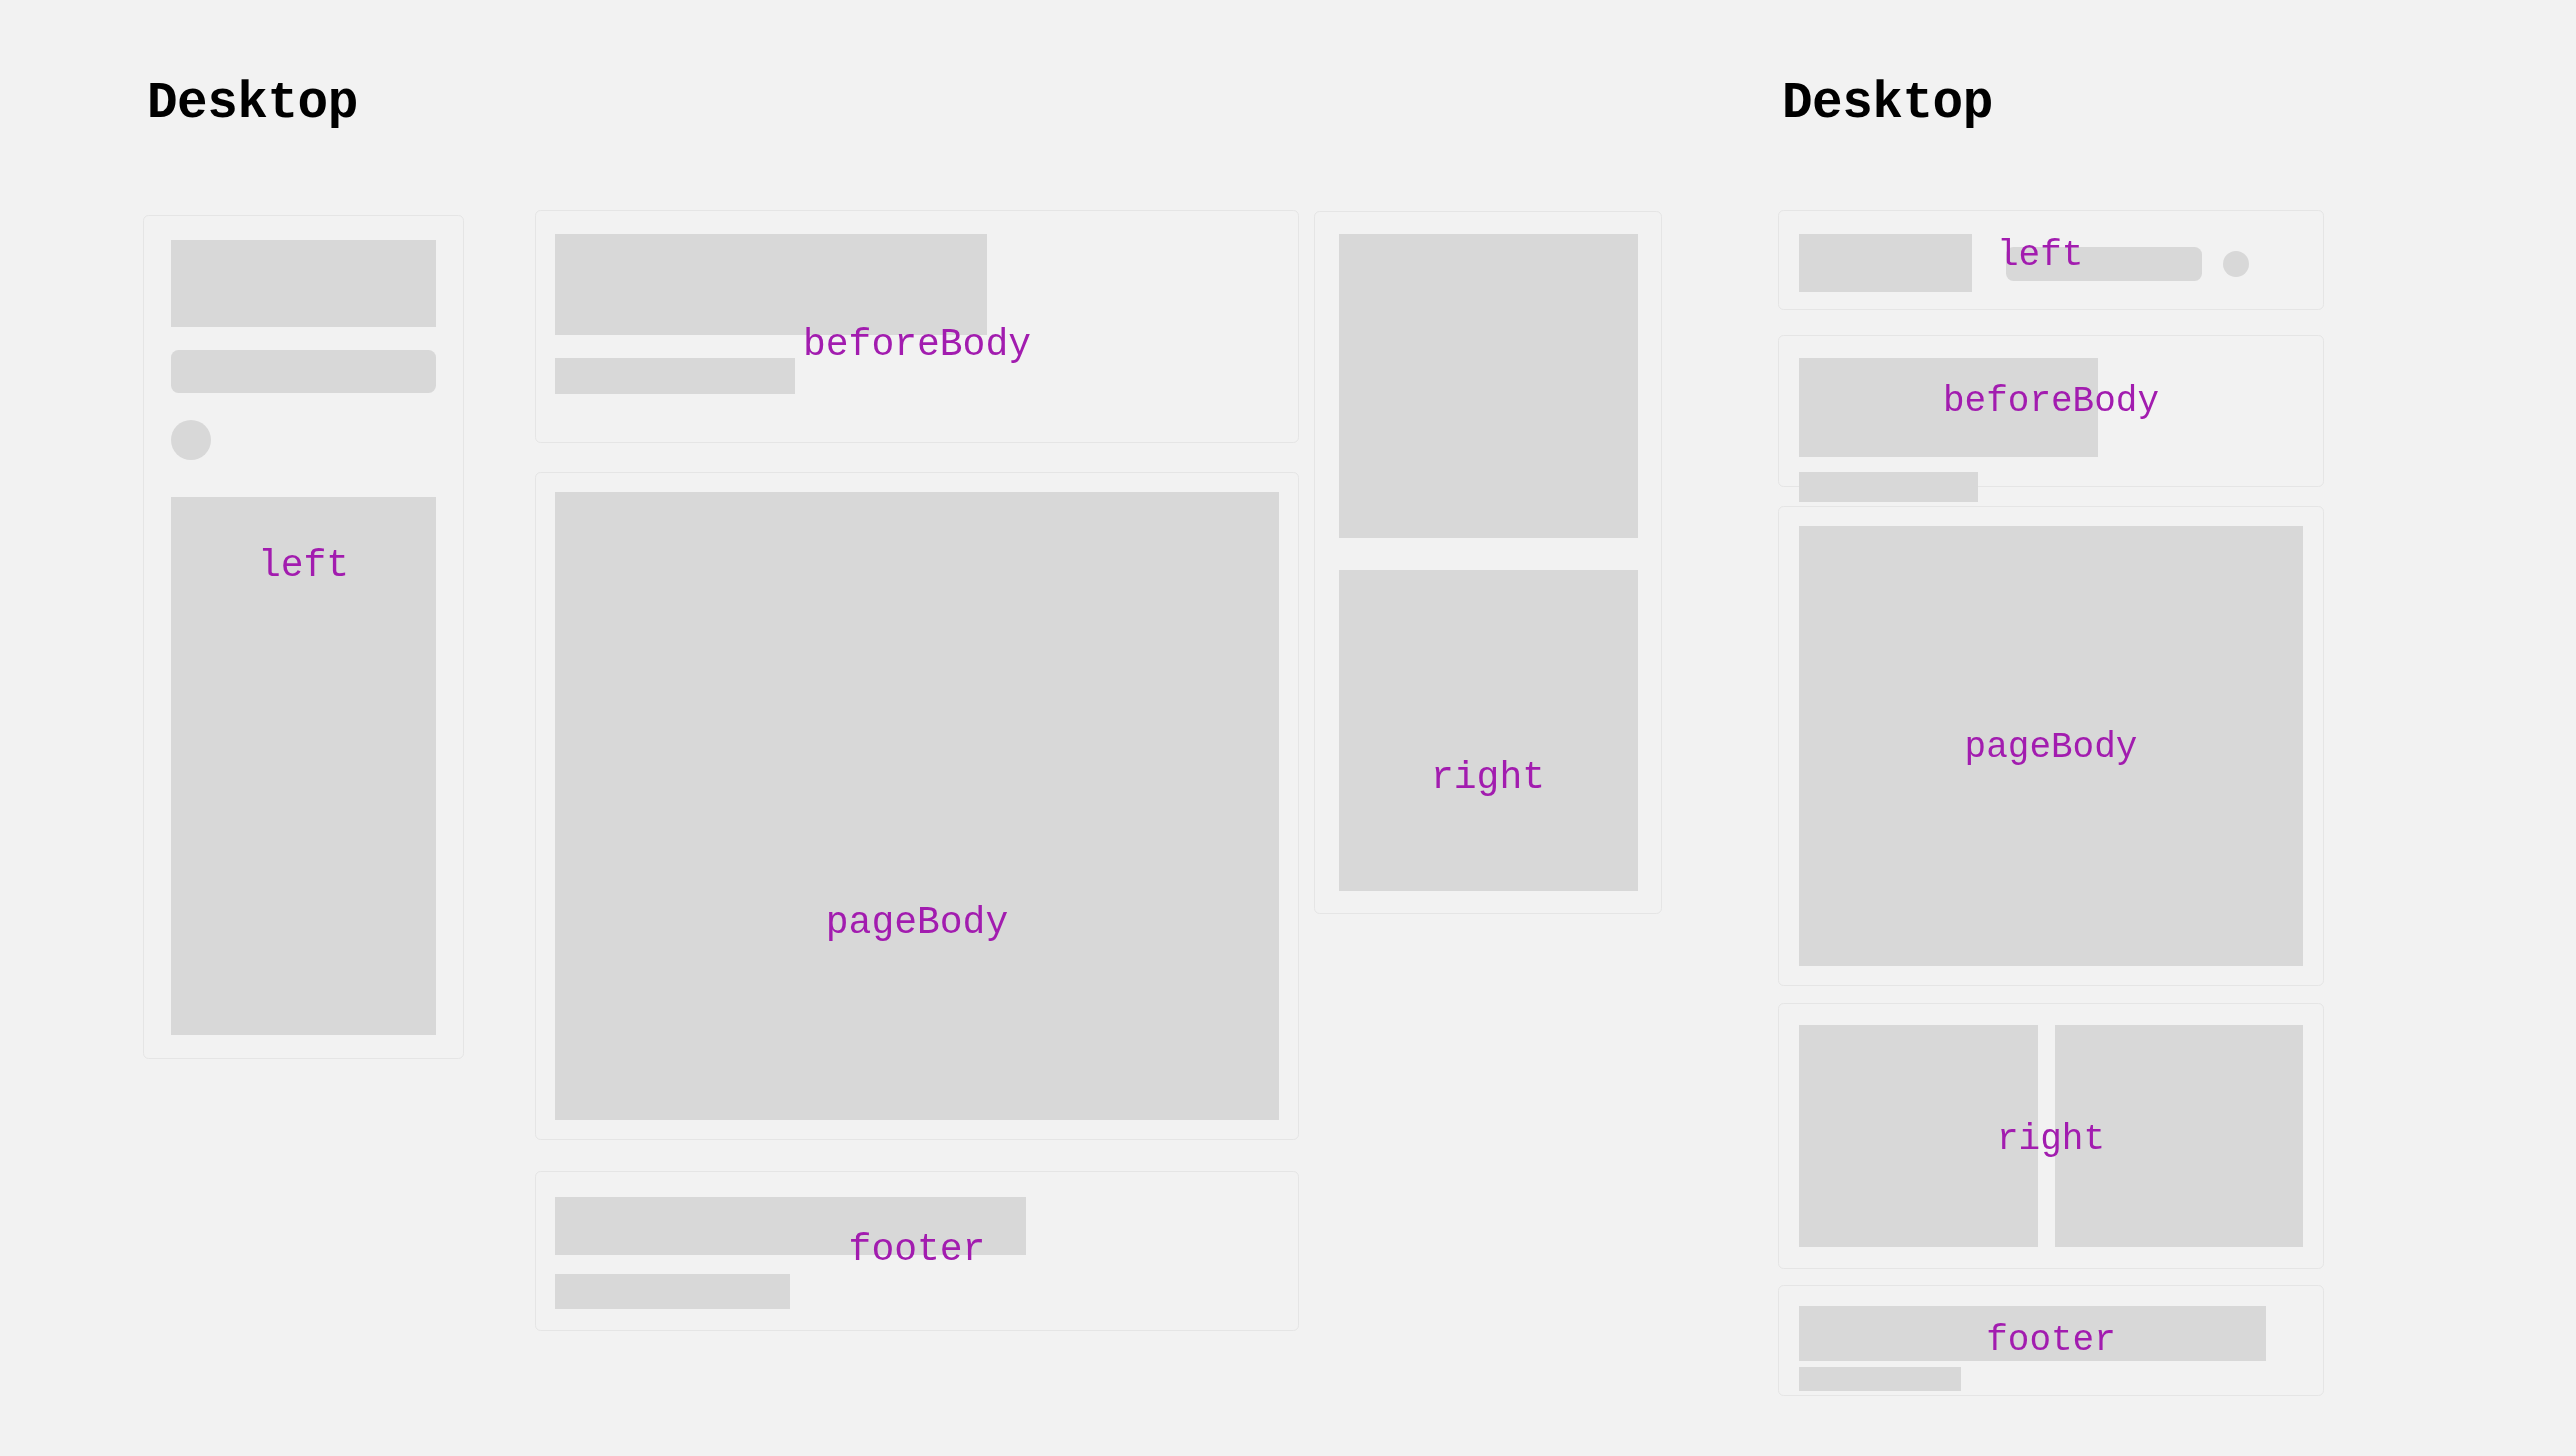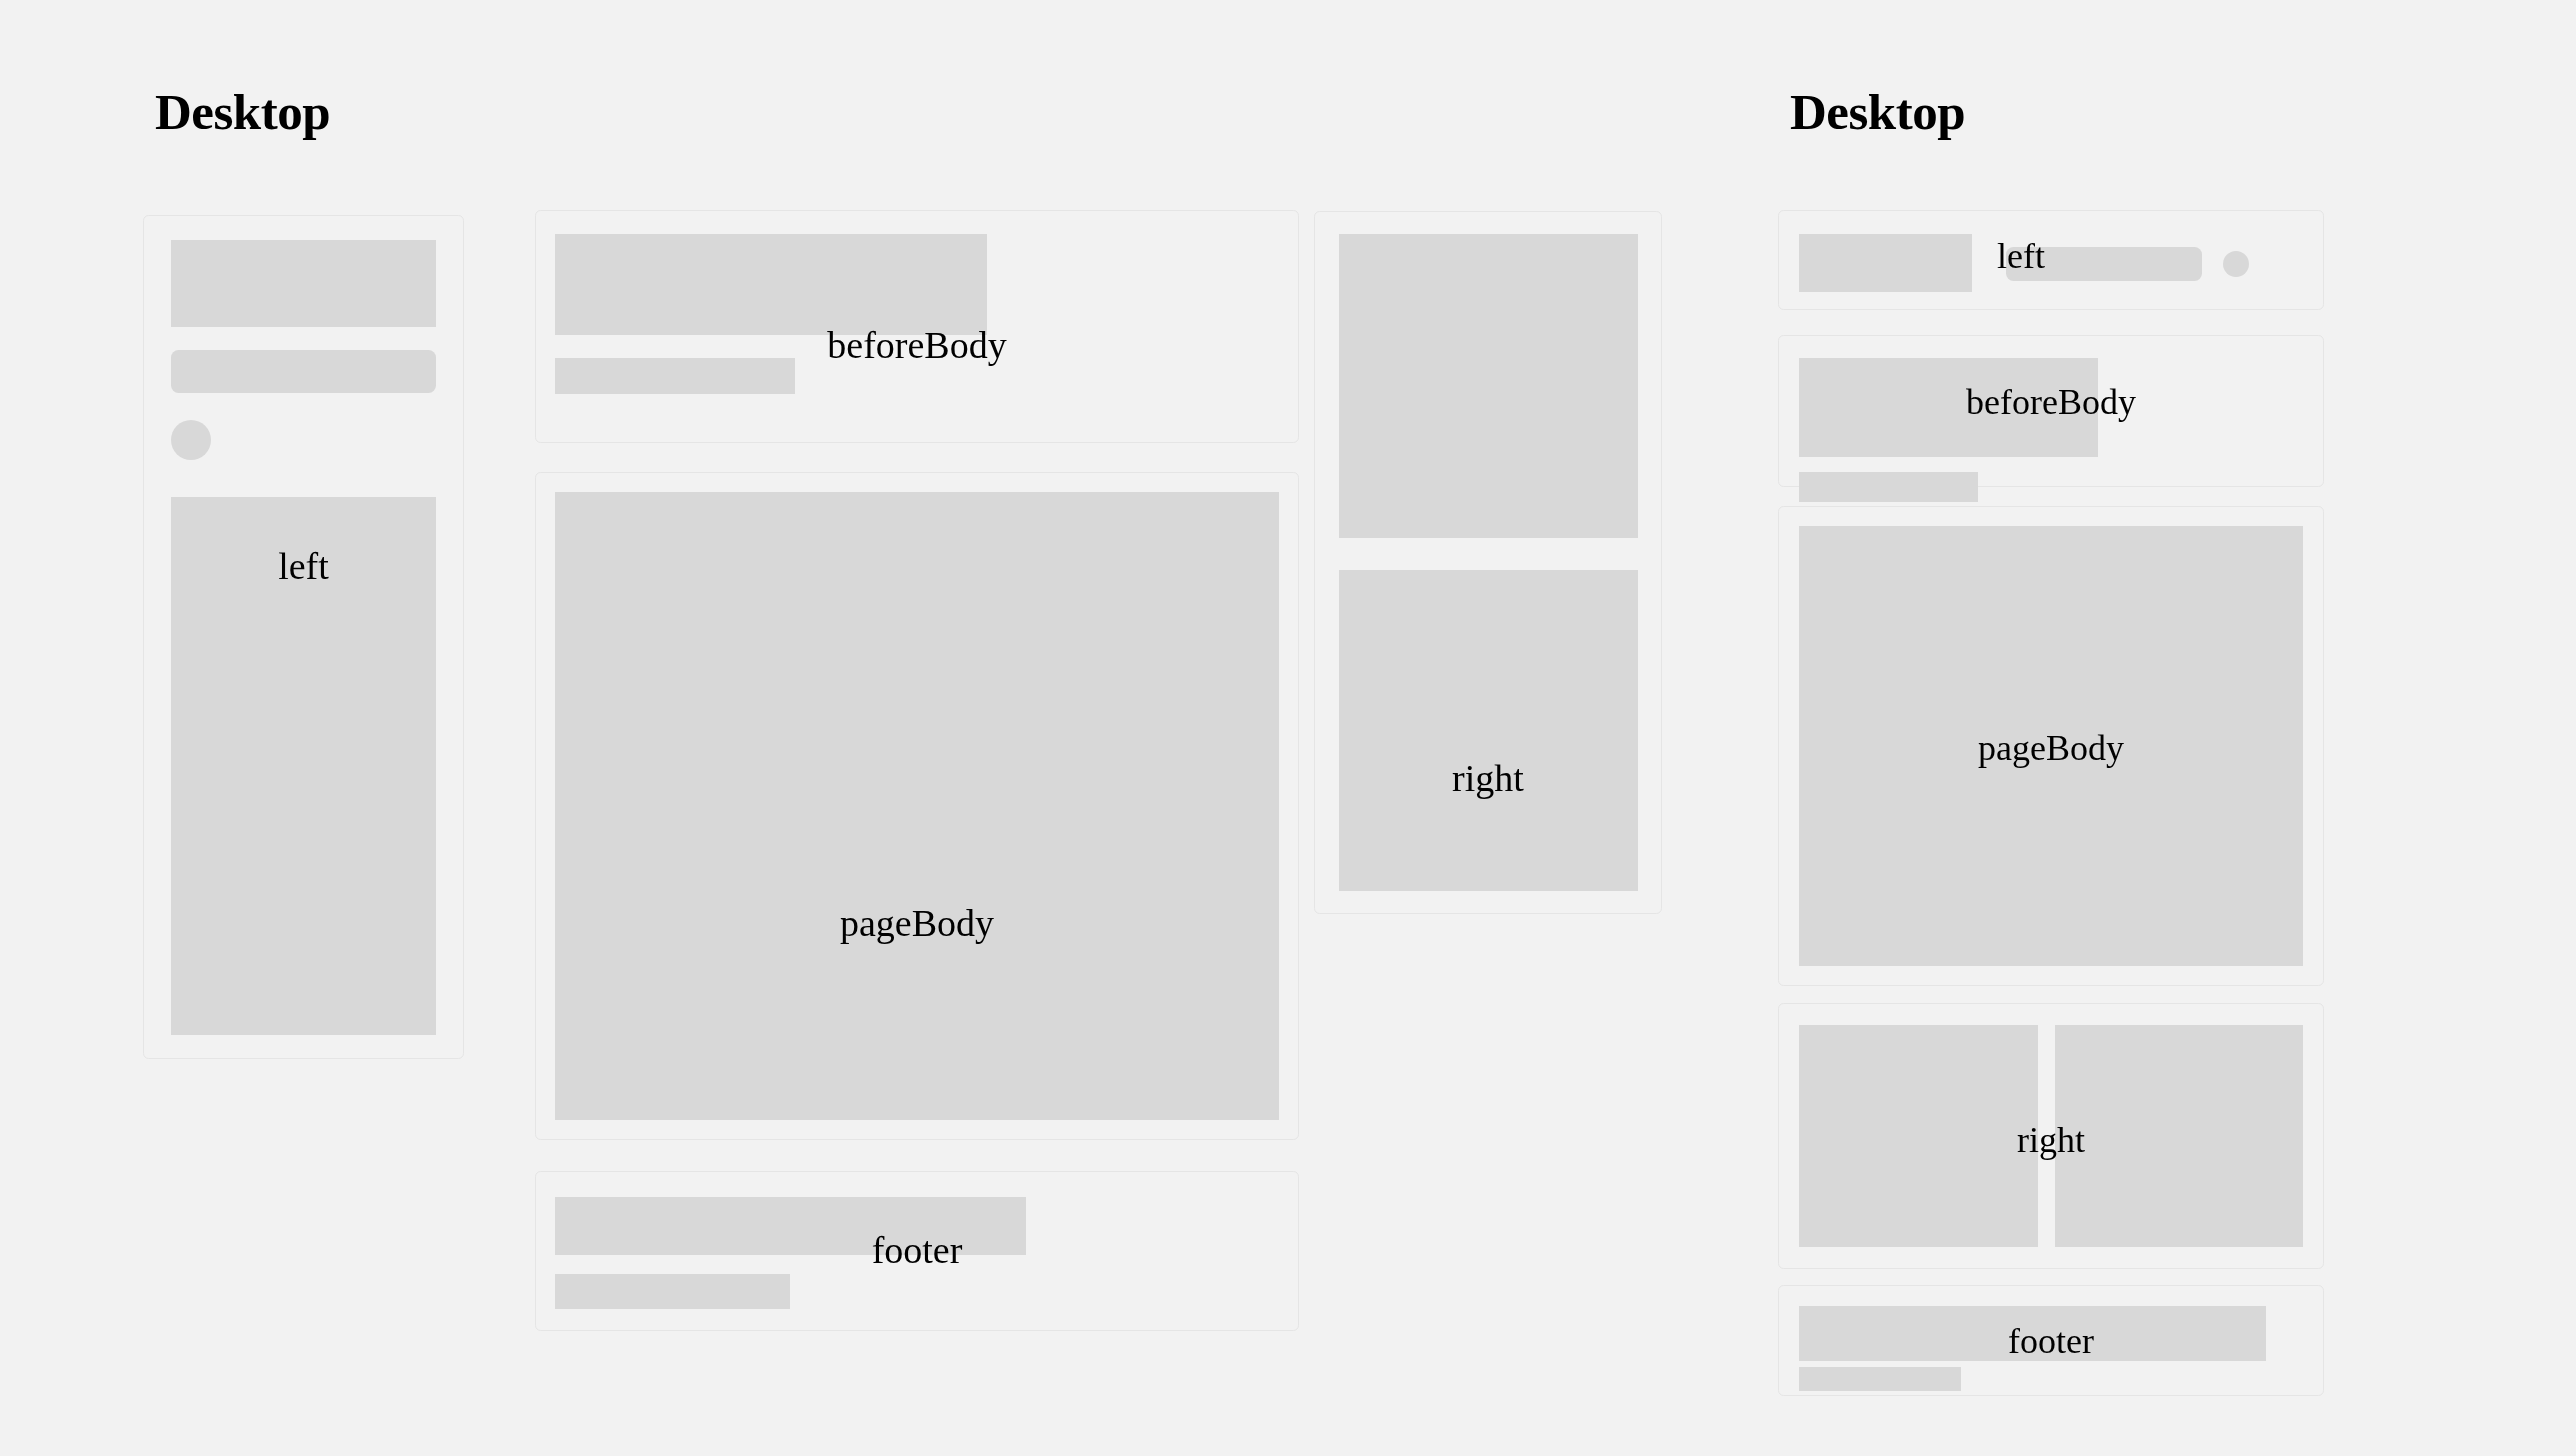--- a/index.html
+++ b/index.html
@@ -31,35 +31,35 @@
     border: 1.9px solid #e5e5e5;
     border-radius: 5.6px;
     box-sizing: border-box;
     position: relative;
   }
   .slot-label {
     position: absolute;
     left: 0;
     right: 0;
     text-align: center;
-    font-family: Liberation Serif, serif;
-    color: #000000;
+    font-family: Liberation Mono, monospace;
+    color: #a21caf;
     pointer-events: none;
     white-space: nowrap;
   }
 
   
   .section-title {
     position: absolute;
-    font-family: Liberation Serif, serif;
+    font-family: Liberation Mono, monospace;
     font-weight: bold;
     font-size: 51px;
     letter-spacing: -0.5px;
     color: #000000;
-    margin: 12px;
+    margin: 4px;
   }
   #title-desktop { left: 143px; top: 71px; }
   #title-mobile  { left: 1778px; top: 71px; }
 
   
 
   
   #desktop-left-panel {
     position: absolute;
     left: 143px;

